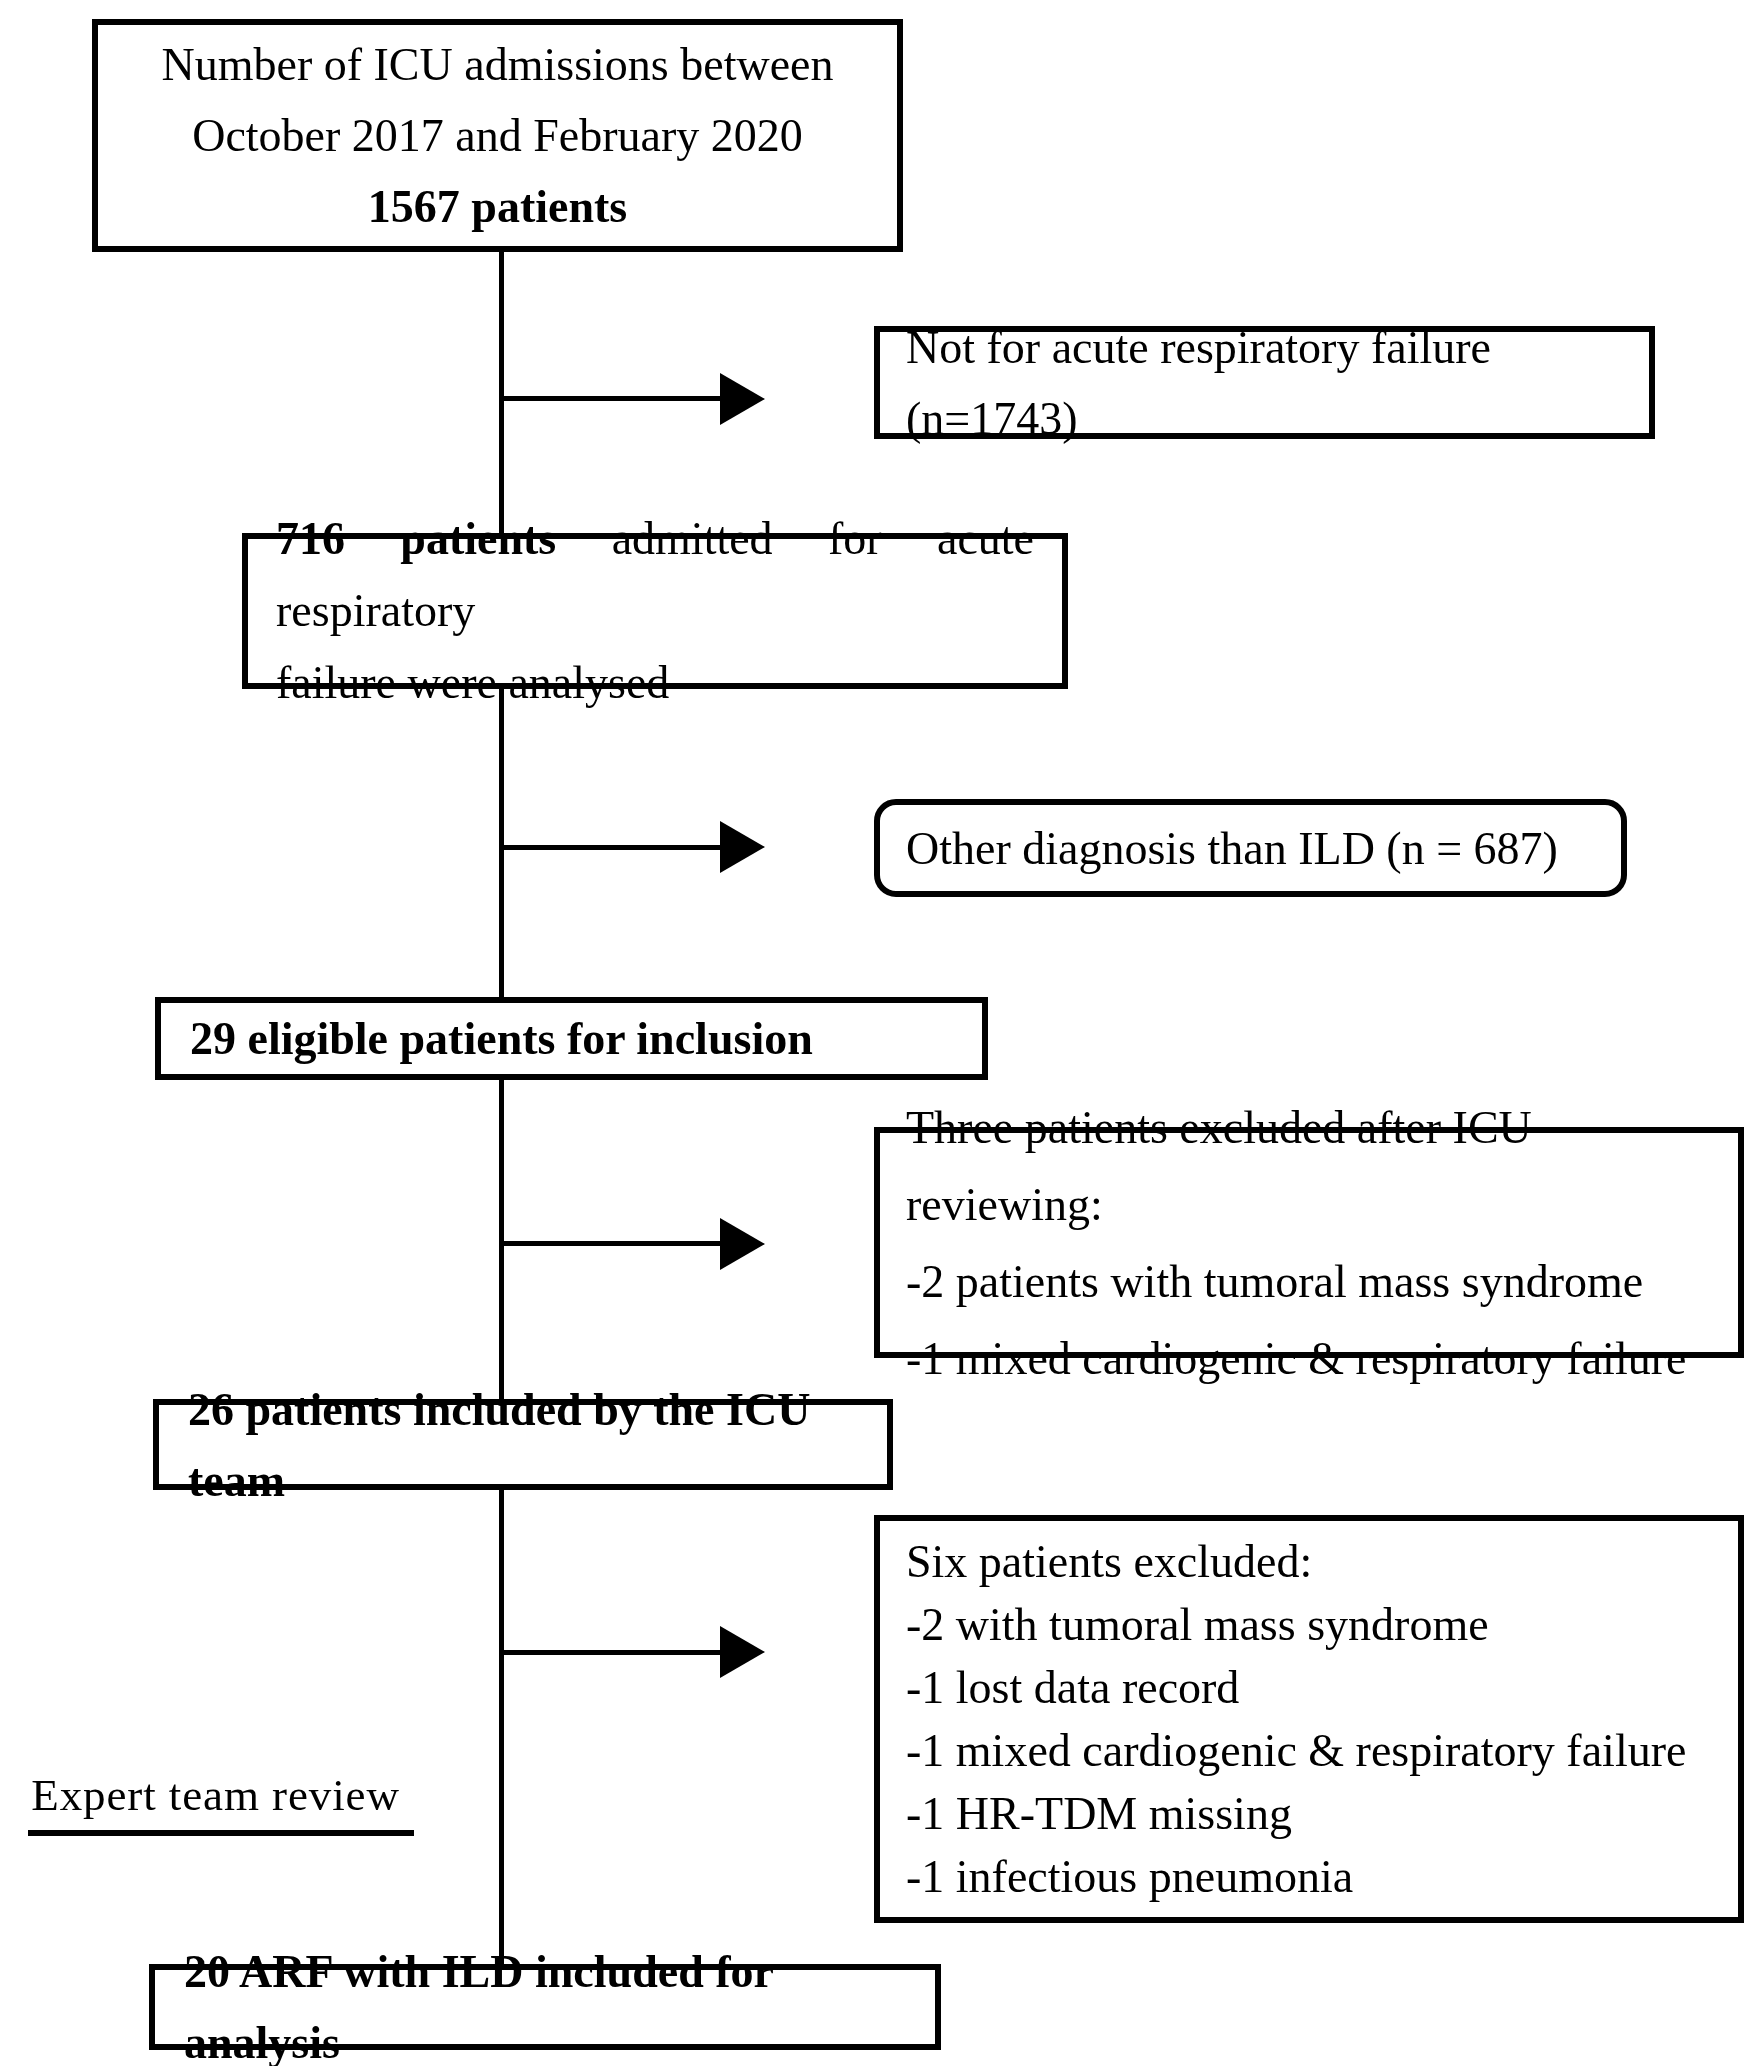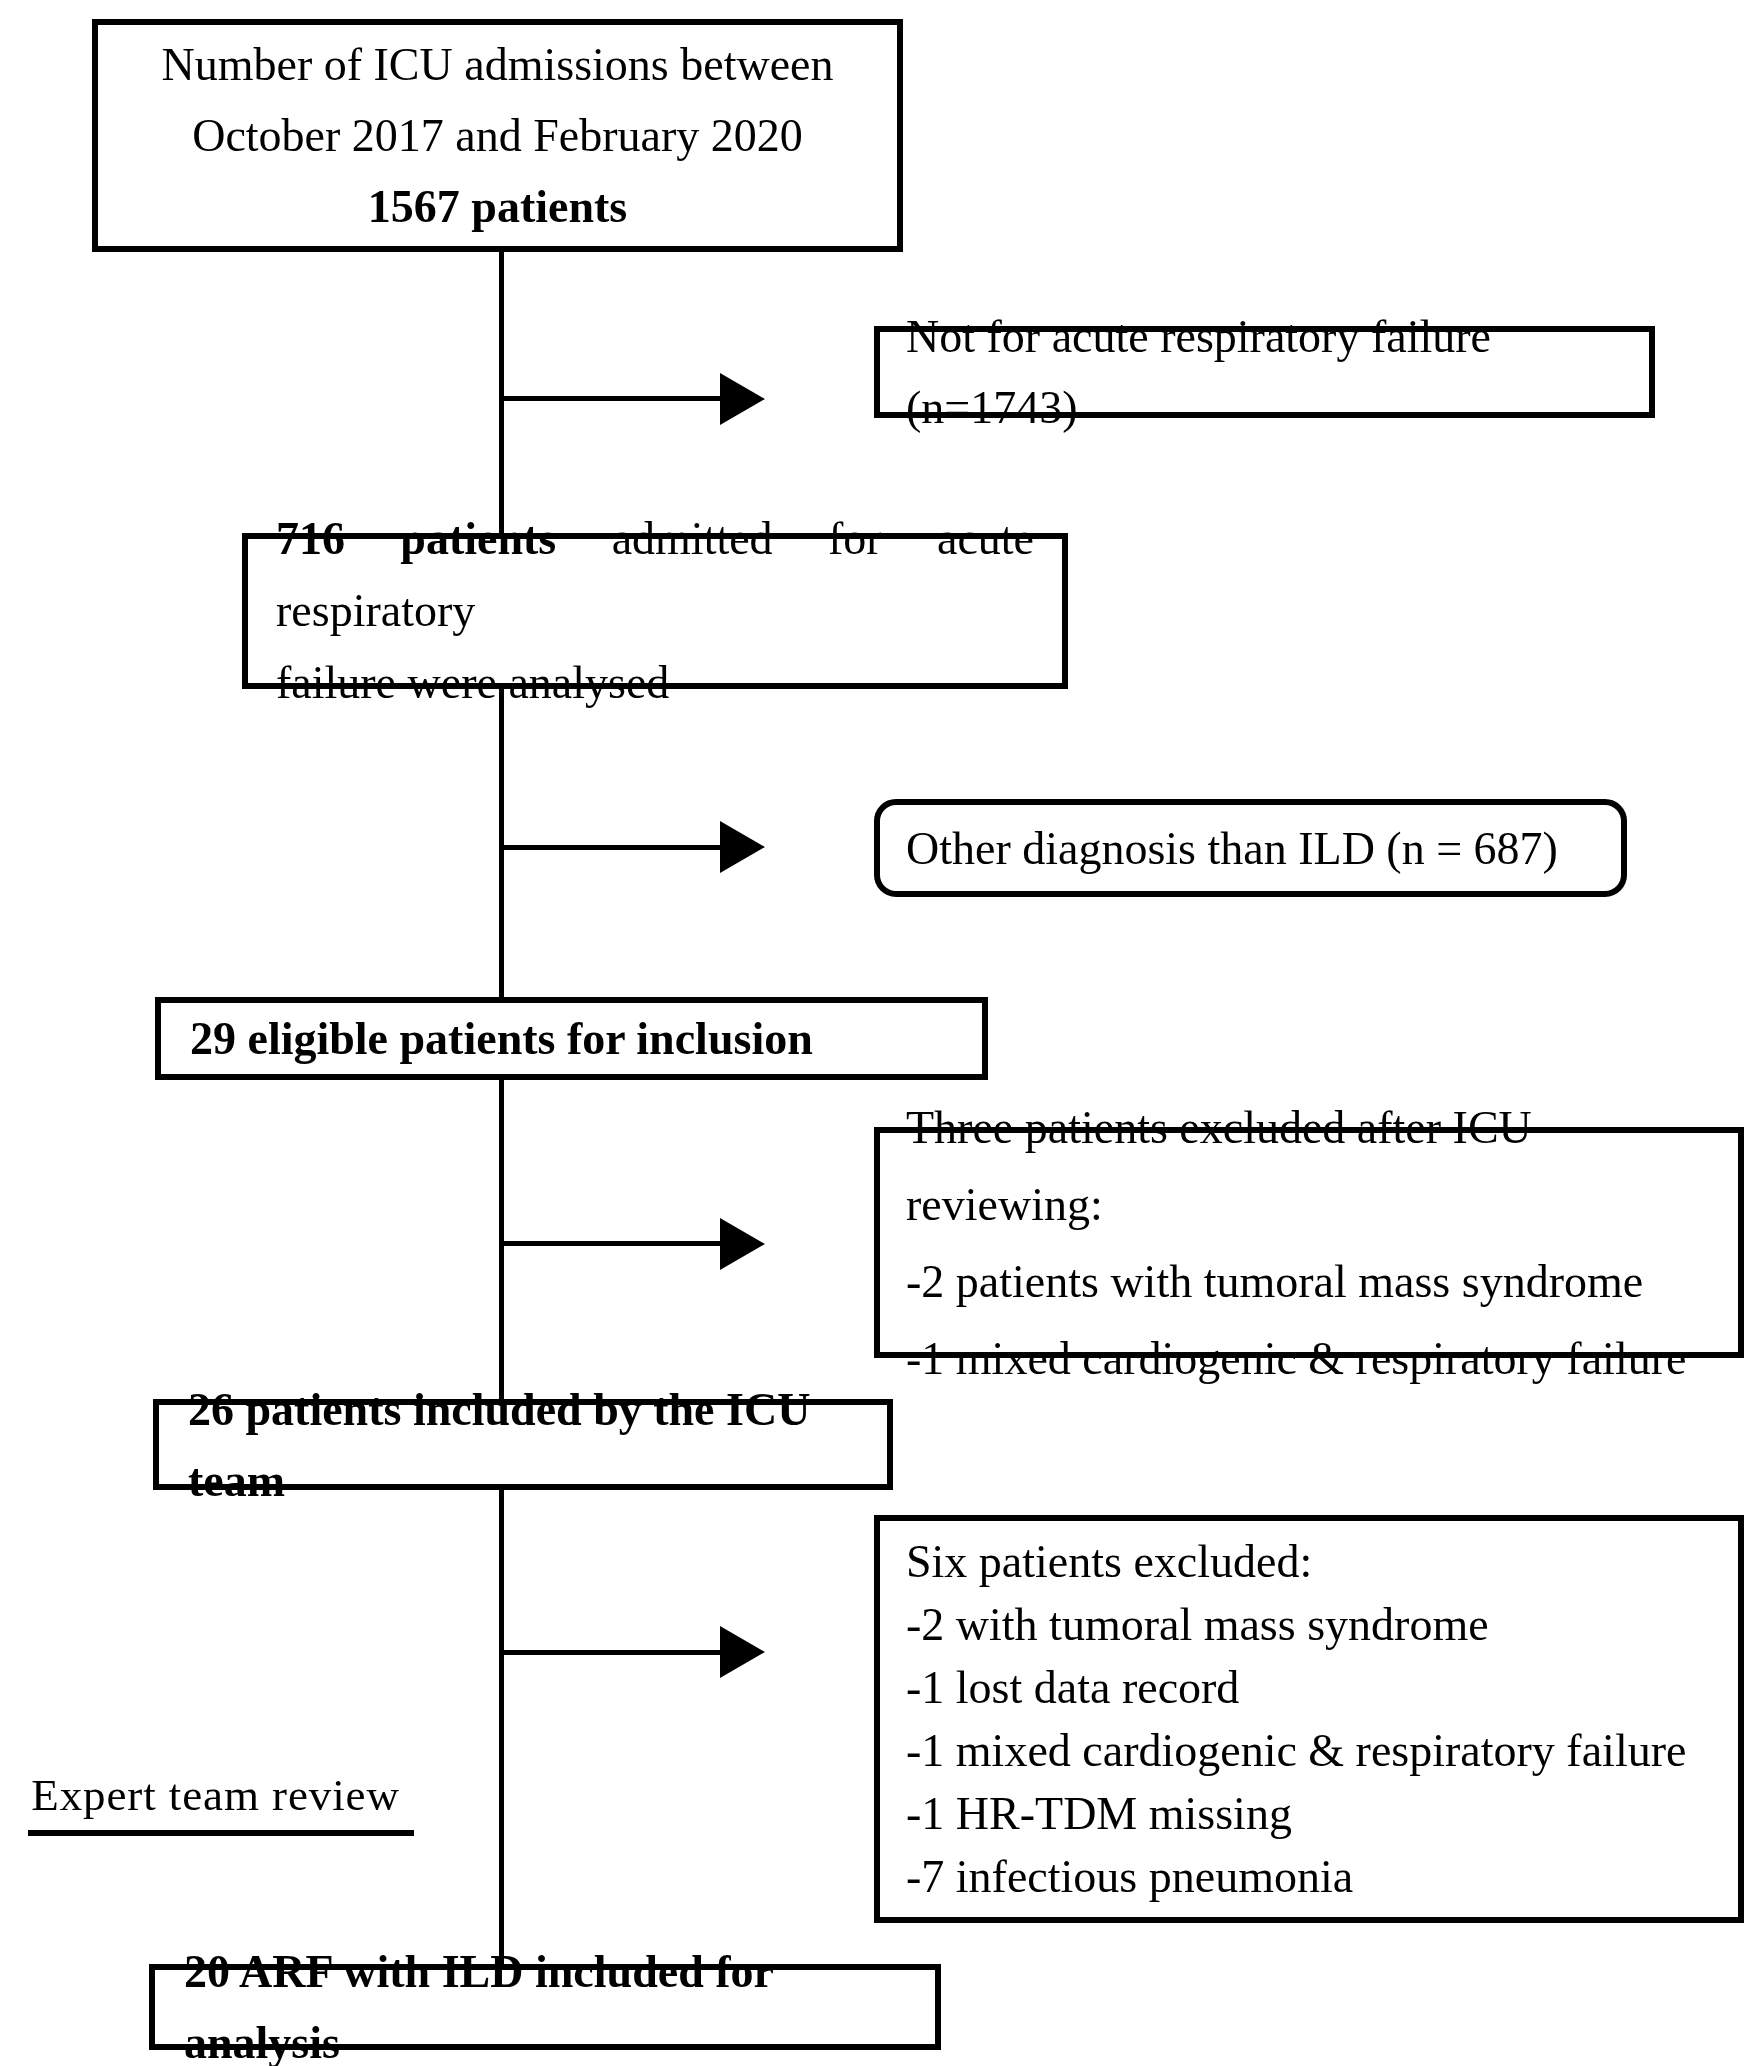--- a/index.html
+++ b/index.html
@@ -27,21 +27,21 @@
   .bold { font-weight: bold; }
 
   
   #box-admissions { left: 92px; top: 18.5px;   width: 811px; height: 233px; text-align: center; line-height: 71px; }
   #box-analysed   { left: 242px; top: 533px; width: 826px; height: 156px; padding: 0 28px; line-height: 72px; }
   #box-eligible   { left: 155px; top: 997px; width: 833px; height: 83px; padding-left: 29px; font-weight: bold; }
   #box-icu        { left: 125px; top: 1399px; width: 740px; height: 91px; padding-left: 29px; font-weight: bold; margin-left: 28px; }
   #box-final      { left: 149px; top: 1964px; width: 792px; height: 86px; padding-left: 29px; font-weight: bold; }
 
   
-  #excl-not-arf   { left: 874px; top: 326px;  width: 781px; height: 92px; padding-left: 26px; }
+  #excl-not-arf   { left: 874px; top: 326px;  width: 781px; height: 113px; padding-left: 26px; }
   #excl-other     { left: 874px; top: 799px; width: 753px; height: 98px; padding-left: 26px; border-radius: 22px; }
   #excl-icu       { left: 874px; top: 1127px; width: 870px; height: 231px; padding-left: 26px; line-height: 77px; }
   #excl-expert    { left: 874px; top: 1515px; width: 870px; height: 408px; padding-left: 26px; line-height: 63px; }
 
   
   .jline { text-align: justify; text-align-last: justify; }
 
   
   .vline {
     position: absolute;
@@ -135,19 +135,19 @@
     <div>-2 patients with tumoral mass syndrome</div>
     <div>-1 mixed cardiogenic &amp; respiratory failure</div>
   </div>
 
   <div class="box" id="excl-expert">
     <div>Six patients excluded:</div>
     <div>-2 with tumoral mass syndrome</div>
     <div>-1 lost data record</div>
     <div>-1 mixed cardiogenic &amp; respiratory failure</div>
     <div>-1 HR-TDM missing</div>
-    <div>-7 infectious pneumonia</div>
+    <div>-1 infectious pneumonia</div>
   </div>
 
   <div id="expert-label">Expert team review</div>
 
 </div>
 
 
 </body></html>

